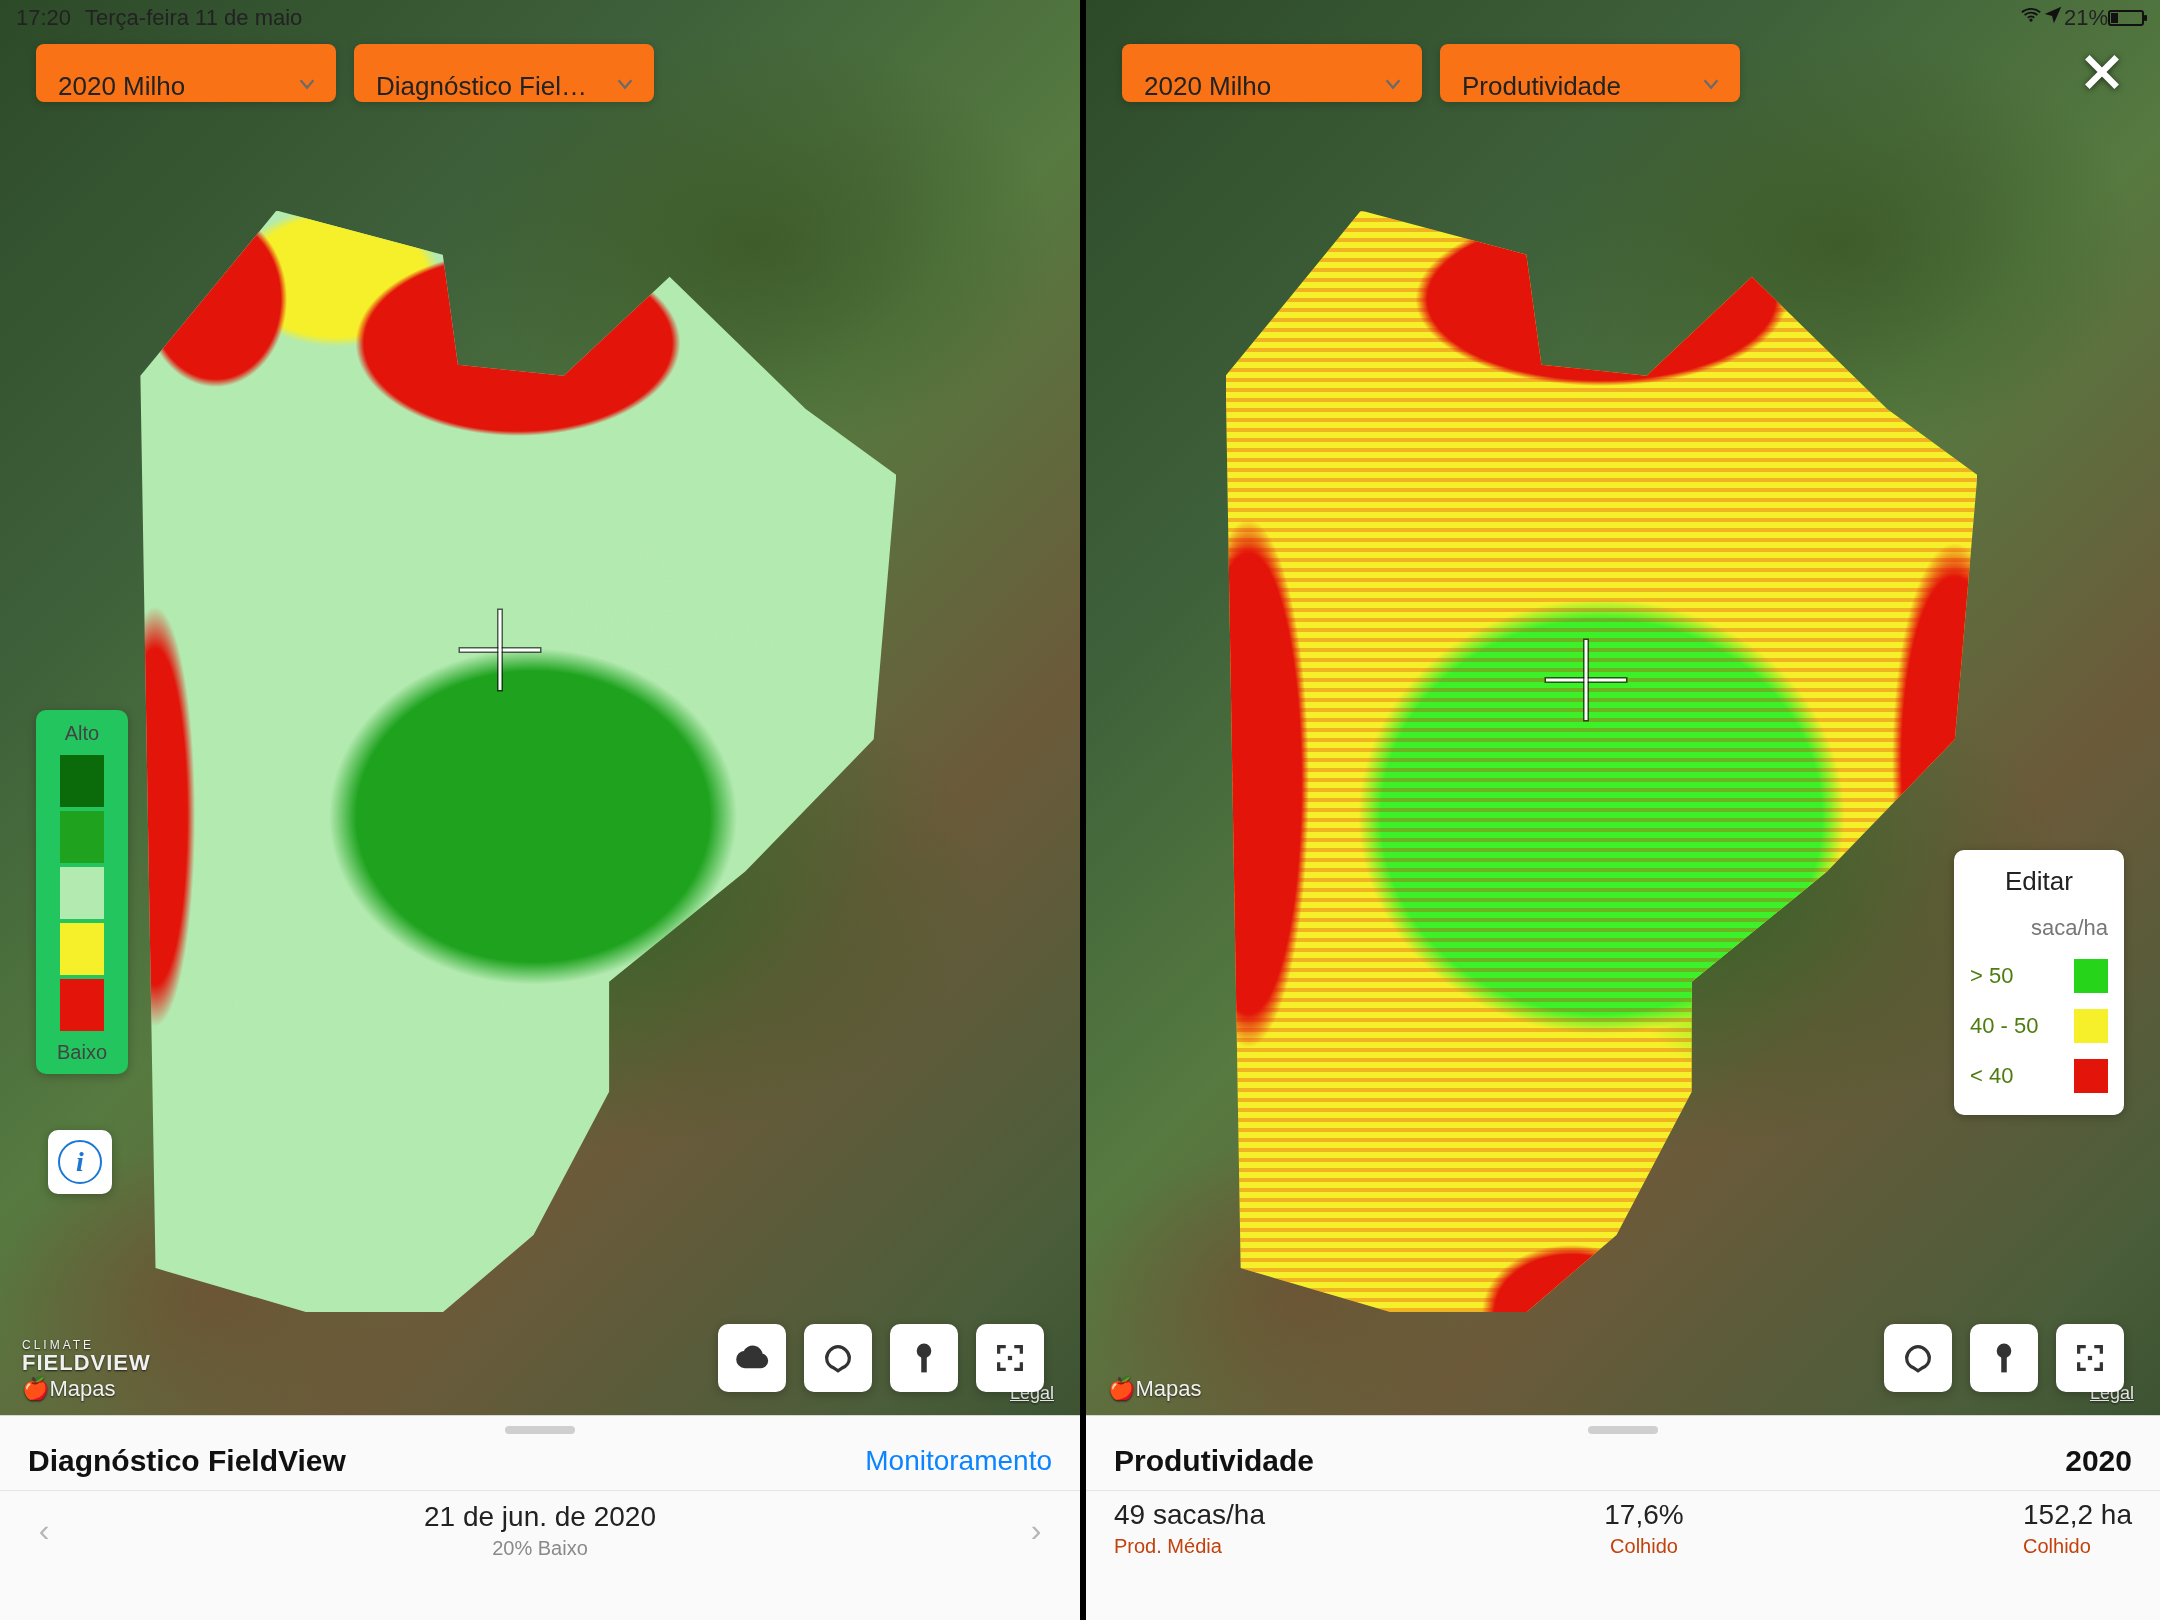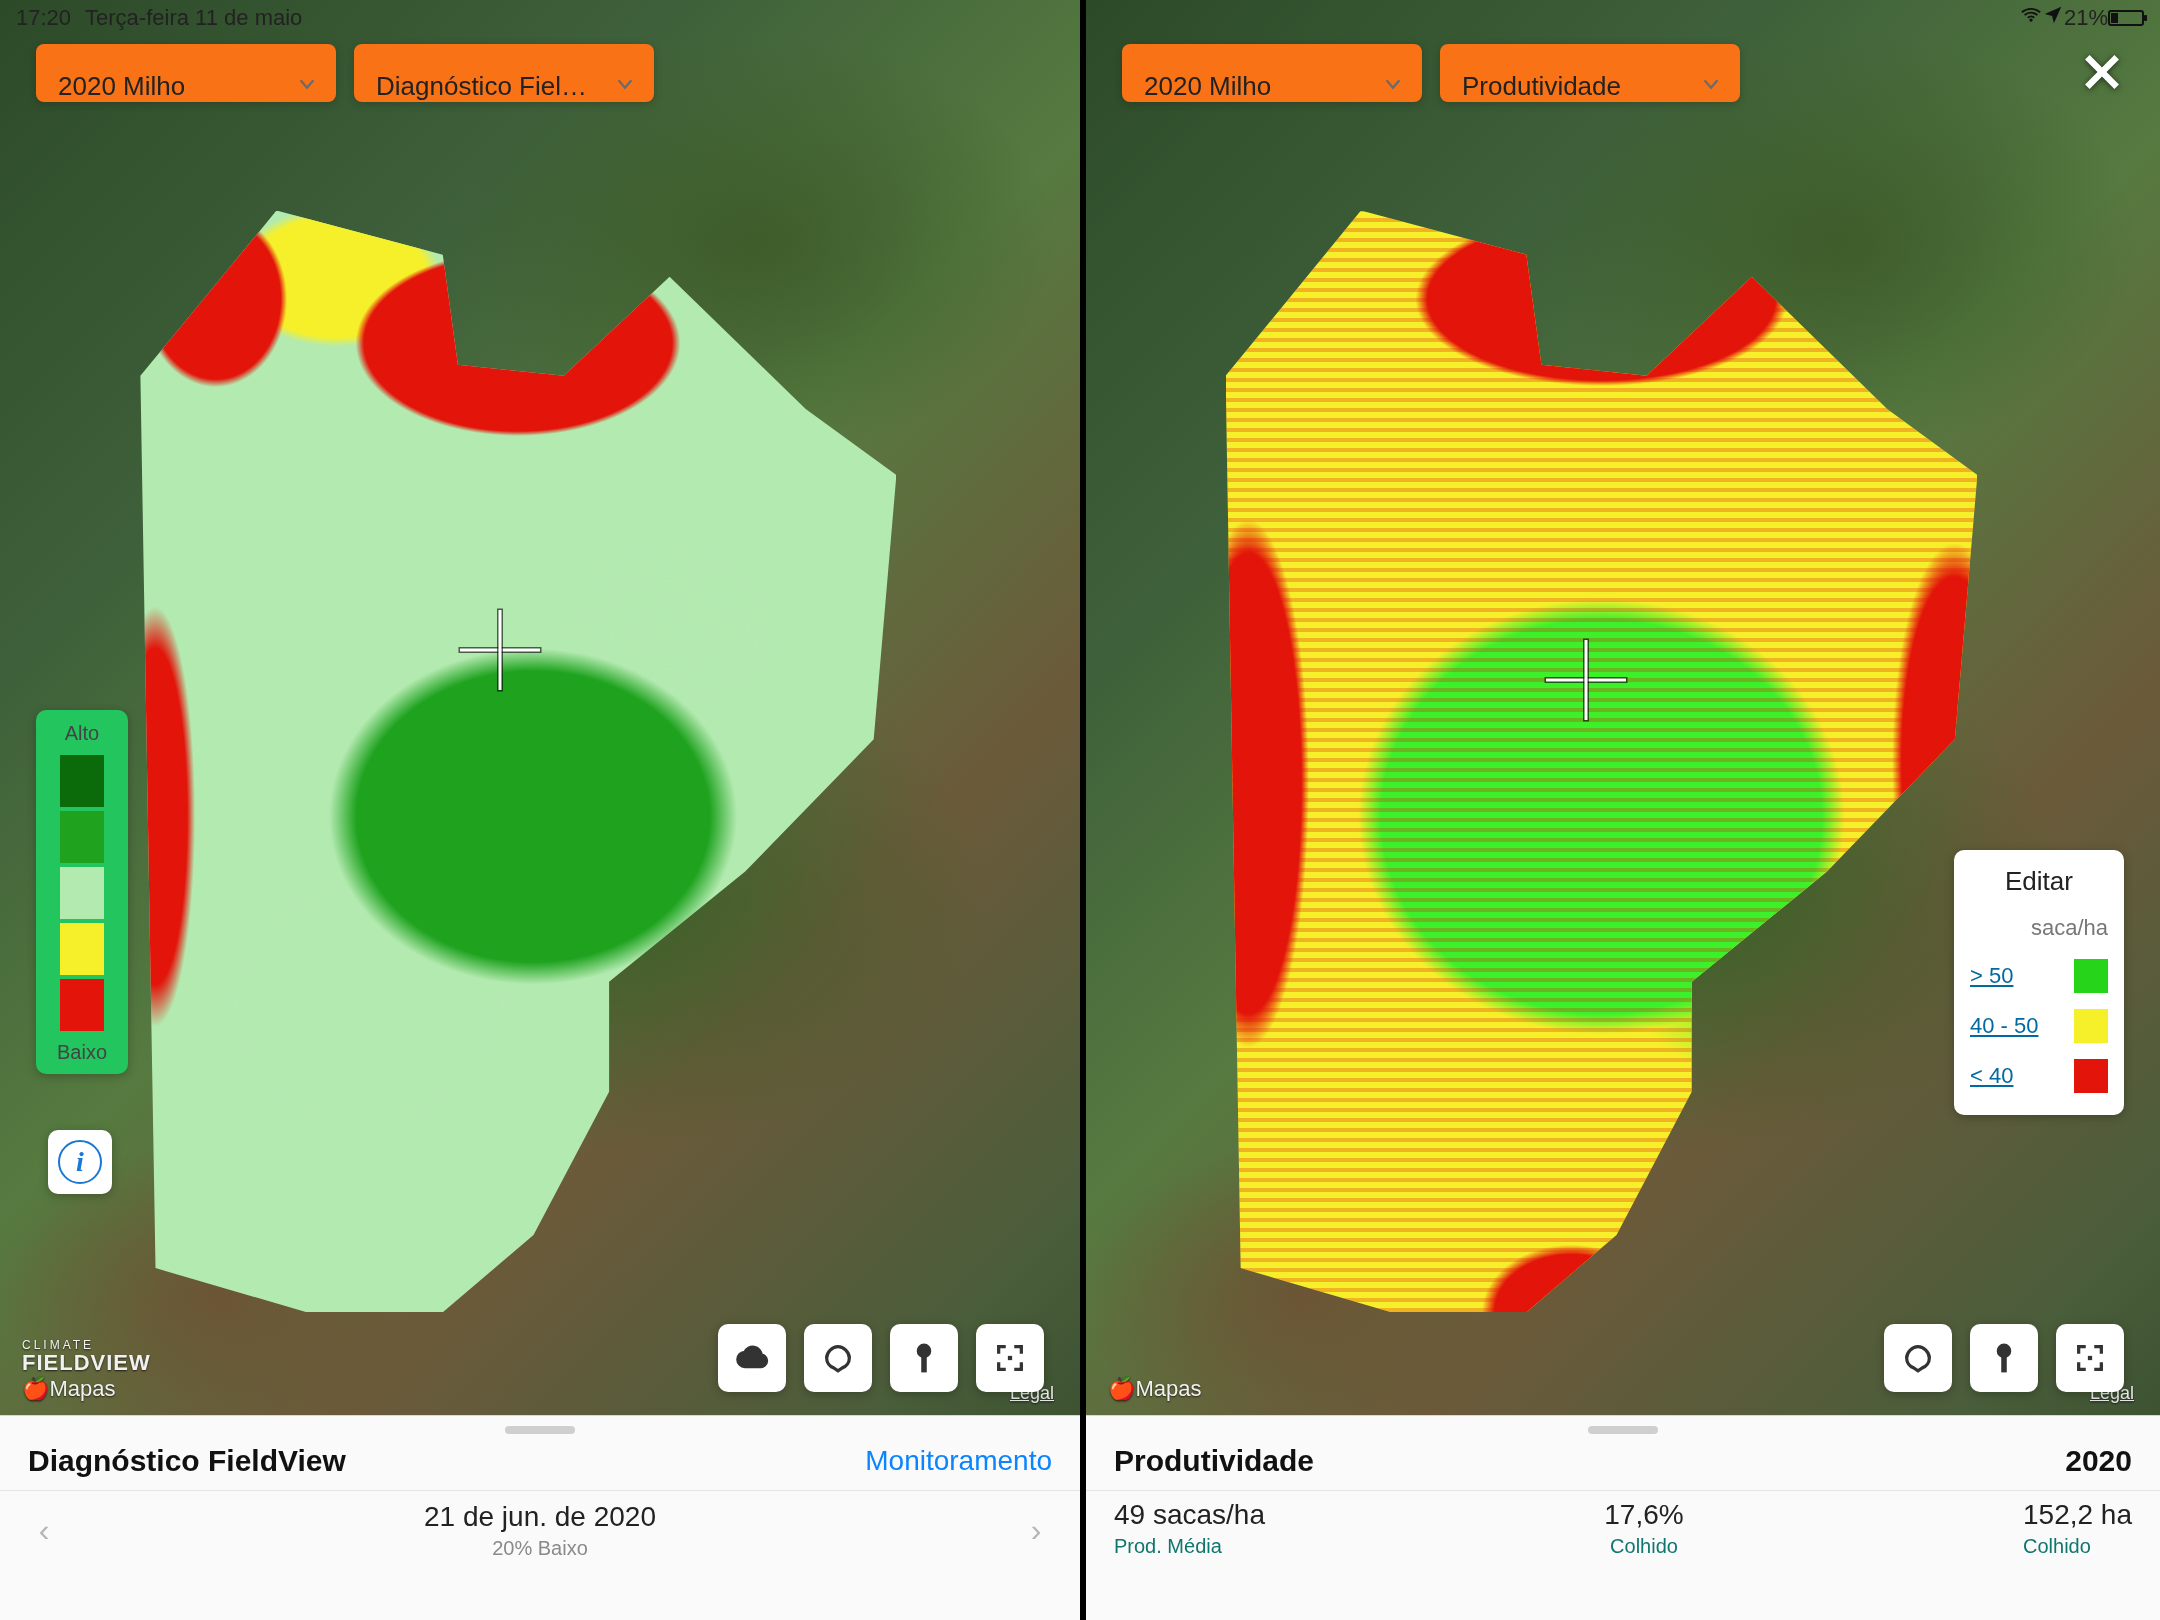--- a/index.html
+++ b/index.html
@@ -80,21 +80,21 @@
     box-shadow:0 2px 10px rgba(0,0,0,.25); z-index:15;
   }
   .info-btn .circ{ width:44px; height:44px; border:2.5px solid #1b77d4; border-radius:50%; display:flex; align-items:center; justify-content:center; color:#1b77d4; font-family:Georgia, serif; font-style:italic; font-size:28px; font-weight:600;}
   .right-legend {
     position:absolute; right:36px; top:850px; width:170px;
     background:#fff; border-radius:10px; padding:16px 16px 14px;
     box-shadow:0 2px 10px rgba(0,0,0,.25); z-index:15;
   }
   .right-legend .edit { font-size:26px; color:#222; text-align:center; margin-bottom:18px;}
   .right-legend .unit { font-size:22px; color:#777; text-align:right; margin-bottom:10px;}
-  .right-legend .row { display:flex; align-items:center; justify-content:space-between; font-size:22px; color:#0369a1; padding:8px 0;text-decoration:underline;}
+  .right-legend .row { display:flex; align-items:center; justify-content:space-between; font-size:22px; color:#4d7c0f; padding:8px 0;}
   .right-legend .chip { width:34px; height:34px;}
   .toolbar { position:absolute; right:36px; bottom:228px; display:flex; gap:18px; z-index:15;}
   .tool {
     width:68px; height:68px; background:#fff; border-radius:10px;
     display:flex; align-items:center; justify-content:center;
     box-shadow:0 2px 10px rgba(0,0,0,.25);
   }
   .tool svg { width:34px; height:34px; stroke:#333; stroke-width:2.3; fill:none;}
   .tool.filled svg { fill:#333; stroke:#333;}
   .attr { position:absolute; left:22px; bottom:218px; color:#f1f1f1; z-index:12; text-shadow:0 1px 2px rgba(0,0,0,.7);}
@@ -113,21 +113,21 @@
   .bp-action { margin-left:auto; font-size:28px; color:#0a84ff;}
   .bp-year { margin-left:auto; font-size:30px; font-weight:600; color:#111;}
   .date-nav { display:flex; align-items:center; padding:10px 22px 0;}
   .nav-arrow { width:44px; text-align:center; font-size:32px; color:#b6b6b6;}
   .date-block { flex:1; text-align:center;}
   .date-block .main { font-size:28px; color:#222;}
   .date-block .sub  { font-size:20px; color:#8a8a8a; margin-top:4px;}
   .stats-row { display:flex; padding:8px 28px 0;}
   .stat { display:flex; flex-direction:column; }
   .stat .v { font-size:28px; color:#222;}
-  .stat .l { font-size:20px; color:#0f766e; margin-top:4px;}
+  .stat .l { font-size:20px; color:#c2410c; margin-top:4px;}
   .stat.center { flex:1; align-items:center;}
   .stat.right { align-items:flex-start;}
 </style>
 </head>
 <body>
 
 <div class="root" id="root" style="transform: scale(1);">
 
   <div class="statusbar">
     <div class="sb-left">

